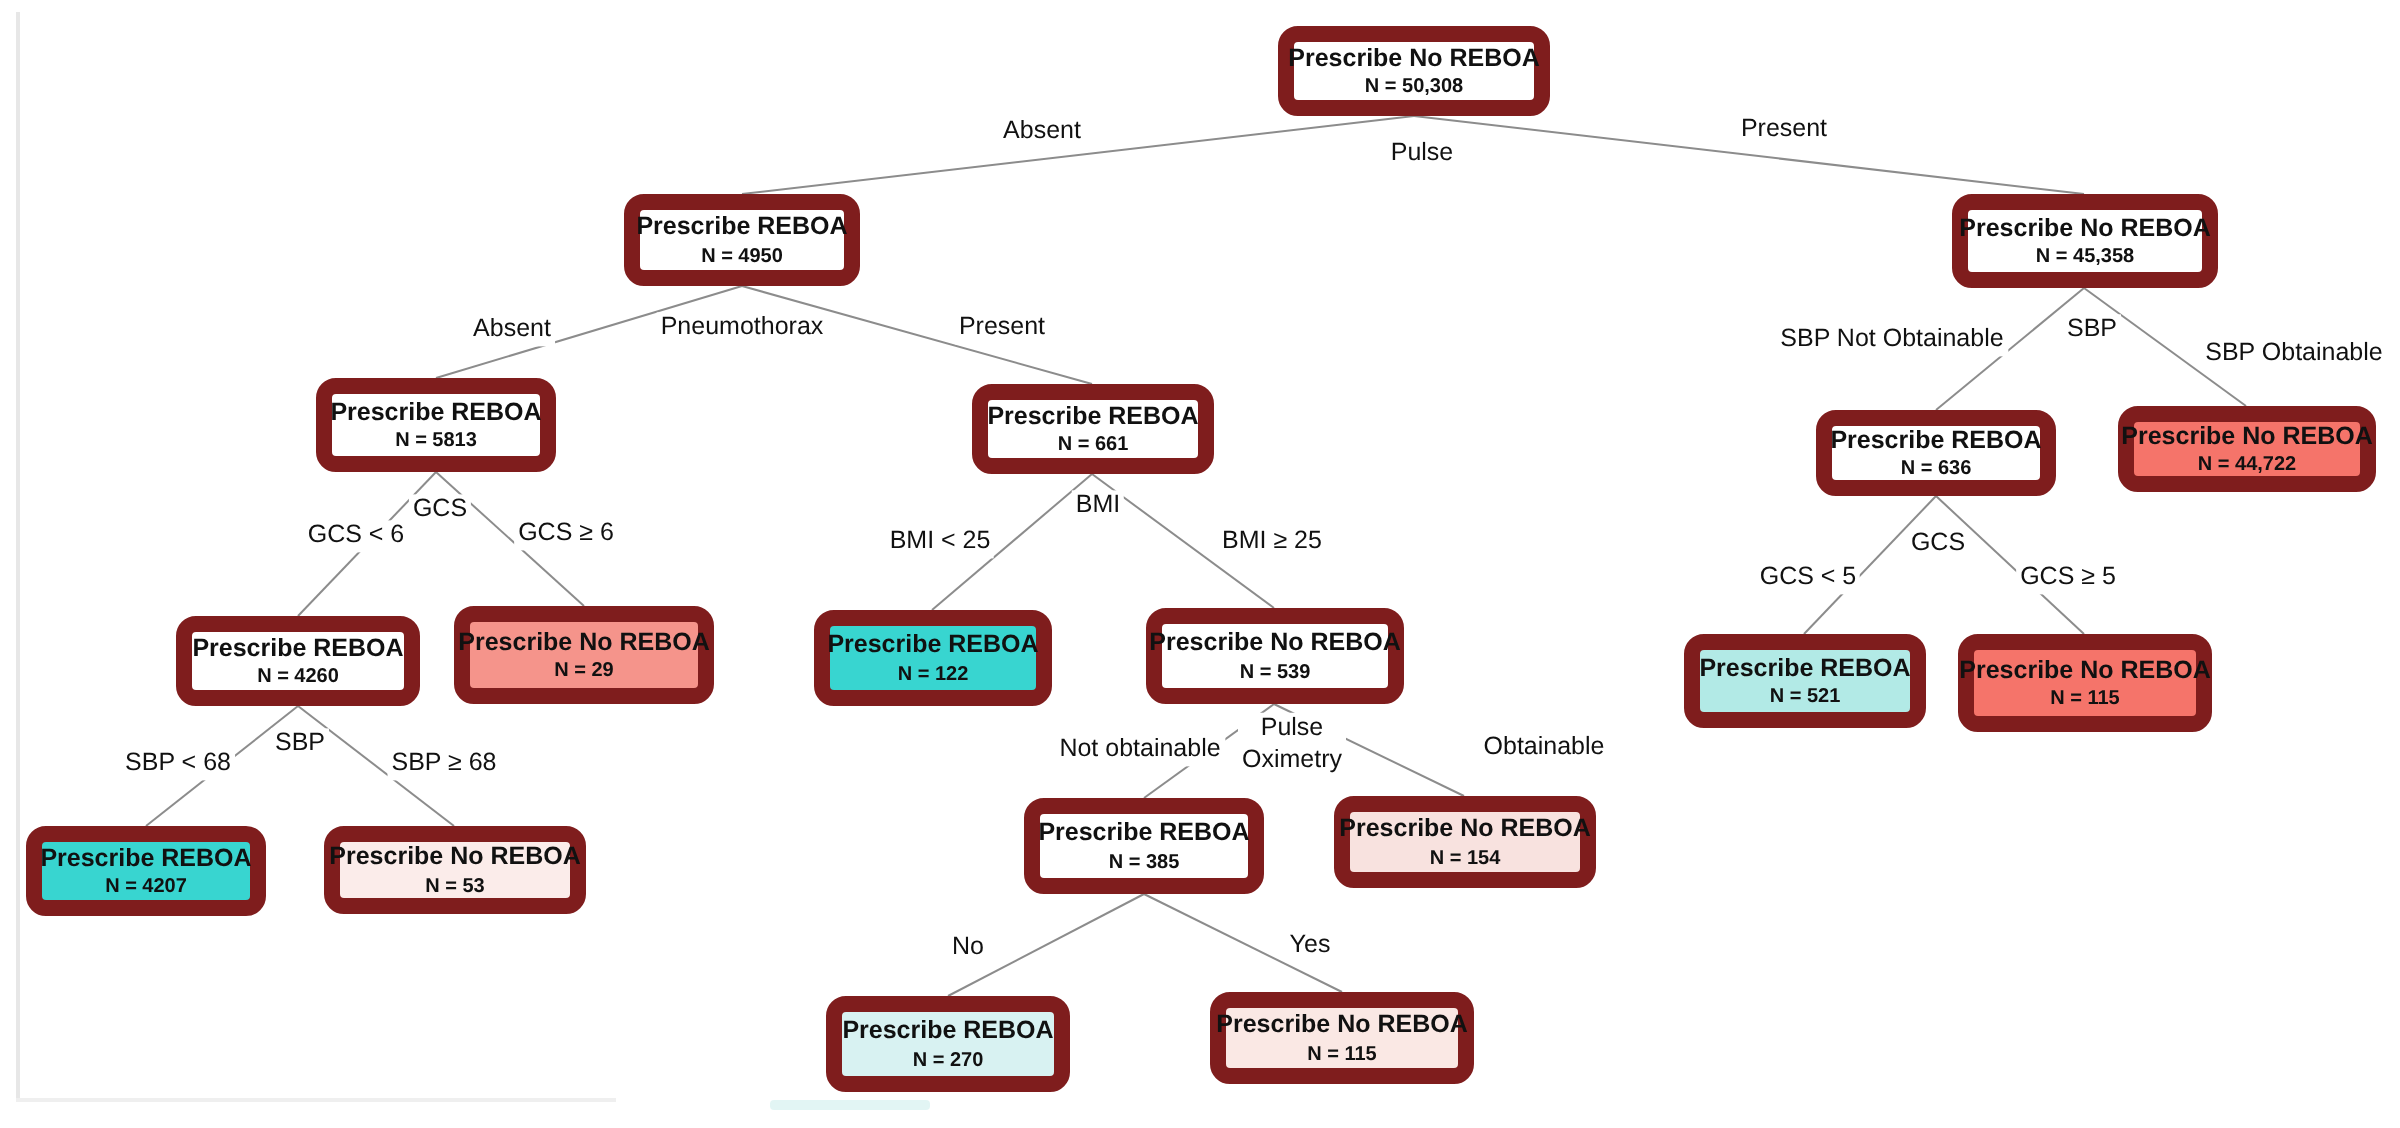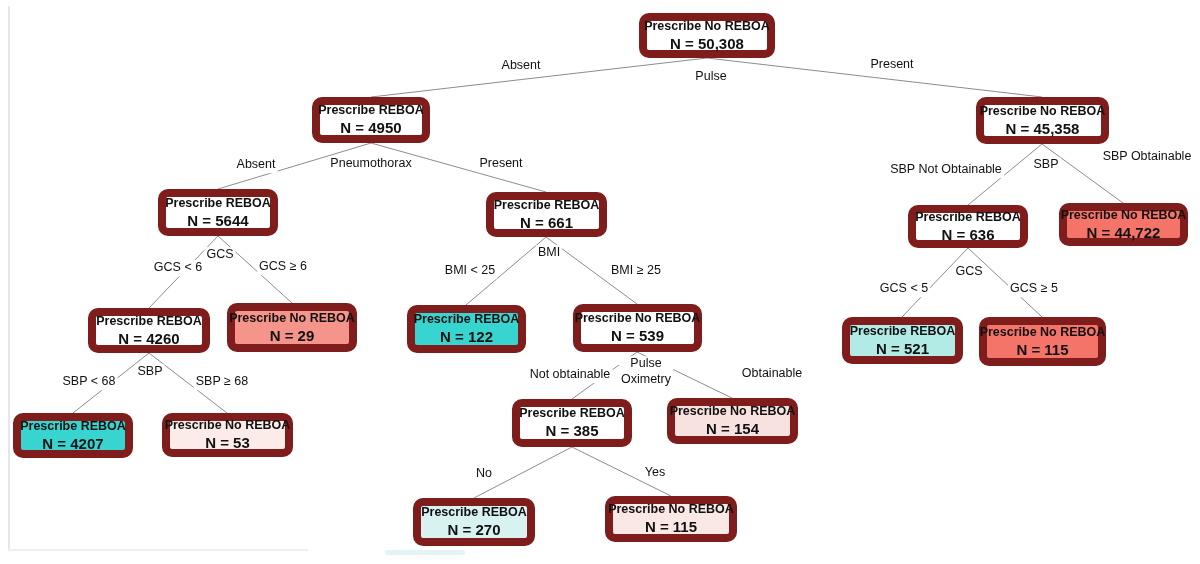--- a/index.html
+++ b/index.html
@@ -33,21 +33,21 @@
     background: #ffffff;
     display: flex;
     flex-direction: column;
     align-items: center;
     justify-content: center;
     text-align: center;
     box-sizing: border-box;
     line-height: 1.3;
   }
   .node .t { font-size: 12.5px; font-weight: 700; white-space: nowrap; }
-  .node .c { font-size: 15px; font-weight: 700; white-space: nowrap; }
+  .node .c { font-size: 10px; font-weight: 700; white-space: nowrap; }
   .elabel {
     position: absolute;
     transform: translate(-50%, -50%);
     font-size: 12.5px;
     font-weight: 400;
     white-space: nowrap;
     text-align: center;
     line-height: 1.25;
     background: #ffffff;
     padding: 0 2px;
@@ -92,21 +92,21 @@
     <div class="c">N = 4950</div>
   </div>
 
   <div class="node" style="left: 976px; top: 97px; width: 133px; height: 47px; background: rgb(255, 255, 255);">
     <div class="t">Prescribe No REBOA</div>
     <div class="c">N = 45,358</div>
   </div>
 
   <div class="node" style="left: 158px; top: 189px; width: 120px; height: 47px; background: rgb(255, 255, 255);">
     <div class="t">Prescribe REBOA</div>
-    <div class="c">N = 5644</div>
+    <div class="c">N = 5813</div>
   </div>
 
   <div class="node" style="left: 486px; top: 192px; width: 121px; height: 45px; background: rgb(255, 255, 255);">
     <div class="t">Prescribe REBOA</div>
     <div class="c">N = 661</div>
   </div>
 
   <div class="node" style="left: 88px; top: 308px; width: 122px; height: 45px; background: rgb(255, 255, 255);">
     <div class="t">Prescribe REBOA</div>
     <div class="c">N = 4260</div>
@@ -202,20 +202,20 @@
     <div>Oximetry</div>
   </div>
   <div class="elabel" style="left:570px;top:375px">Not obtainable</div>
   <div class="elabel" style="left:772px;top:374px">Obtainable</div>
 
   <div class="elabel" style="left:484px;top:474px">No</div>
   <div class="elabel" style="left:655px;top:473px">Yes</div>
 
   <div class="elabel" style="left:1046px;top:165px">SBP</div>
   <div class="elabel" style="left:946px;top:170px">SBP Not Obtainable</div>
-  <div class="elabel" style="left:1147px;top:157px">SBP Obtainable</div>
+  <div class="elabel" style="left:1147px;top:177px">SBP Obtainable</div>
 
   <div class="elabel" style="left:969px;top:272px">GCS</div>
   <div class="elabel" style="left:904px;top:289px">GCS &lt; 5</div>
   <div class="elabel" style="left:1034px;top:289px">GCS ≥ 5</div>
 
   <div class="artifact"></div>
 </div>
 
 </body></html>

